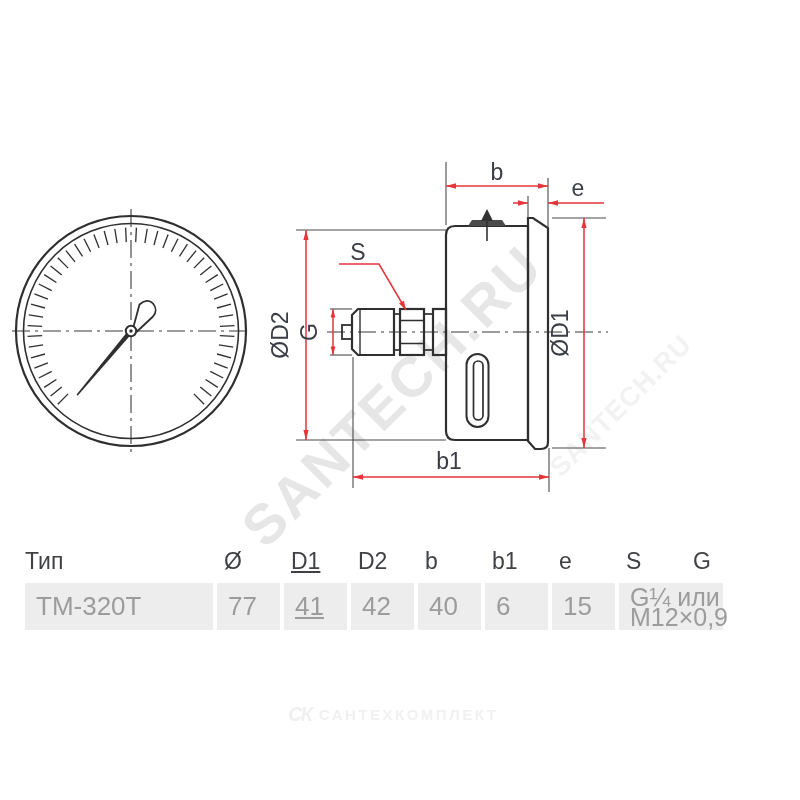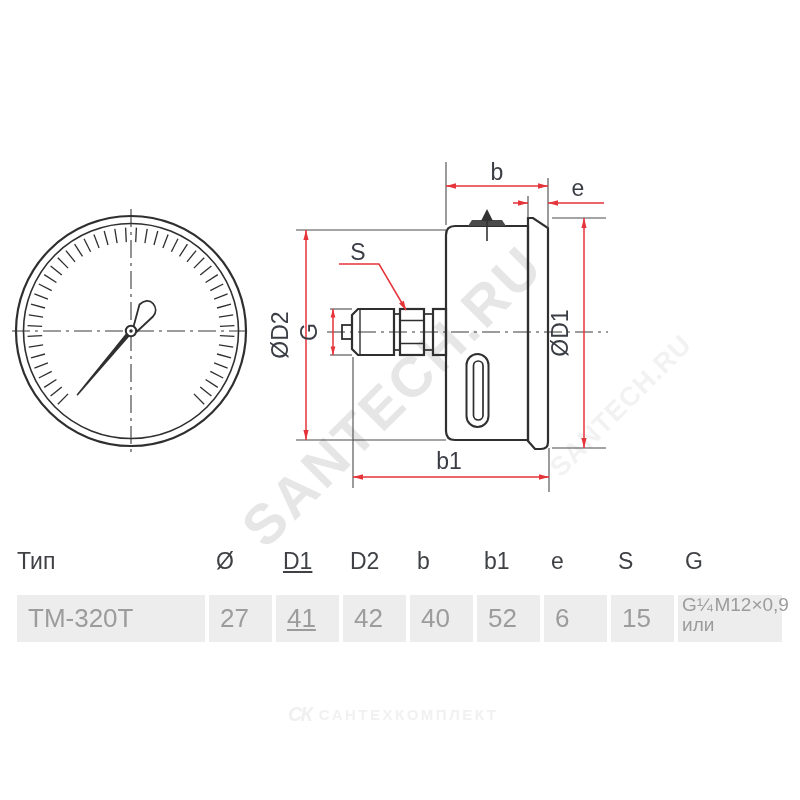--- a/index.html
+++ b/index.html
@@ -7,30 +7,30 @@
          font-family:"Liberation Sans",sans-serif;}
   
   .wm{position:absolute;transform:translate(-50%,-50%) rotate(-45deg);
       font-weight:bold;white-space:nowrap;user-select:none;}
   .wm-primary{left:392px;top:396px;font-size:56px;letter-spacing:3px;color:#e6e6e6;}
   .wm-secondary{left:621px;top:406px;font-size:27px;letter-spacing:1px;color:#f2f2f2;}
   
   .drawing{position:absolute;left:0;top:0;z-index:2;}
   .dim-label{font-size:23px;fill:#3a3d44;}
   
-  .spec-table{position:absolute;left:17px;top:548px;z-index:3;width:766px;}
+  .spec-table{position:absolute;left:25px;top:548px;z-index:3;width:766px;}
   .tr{display:flex;gap:4px;}
   .th{font-size:23px;color:#3f4144;line-height:26px;padding-left:7px;box-sizing:border-box;}
   .tr-head .th:first-child{padding-left:0;}
-  .tr-data{margin-top:21px;}
+  .tr-data{margin-top:9px;}
   .td{background:#ededed;height:47px;display:flex;align-items:center;
       font-size:26px;color:#9c9c9c;padding-left:11px;box-sizing:border-box;}
   .c0{width:188px;} .c1{width:63px;} .c2{width:63px;text-decoration:underline;} .c3{width:63px;} .c4{width:63px;}
   .c5{width:63px;} .c6{width:63px;} .c7{width:63px;} .c8{width:104px;}
-  .td.c8{font-size:19px;line-height:20px;display:flex;flex-direction:row;
+  .td.c8{font-size:25px;line-height:20px;display:flex;flex-direction:column;
          align-items:flex-start;justify-content:center;}
   
   .footer-logo{position:absolute;left:288px;top:703px;z-index:3;display:flex;
                align-items:center;gap:8px;}
   .footer-logo .icon{font-size:20px;font-weight:800;color:#f0f0f0;letter-spacing:-2px;
                      font-style:italic;}
   .footer-logo .txt{font-size:15px;font-weight:bold;letter-spacing:2.5px;color:#f1f1f1;}
 </style>
 </head>
 <body>
@@ -194,25 +194,24 @@
       <div class="th c2">D1</div>
       <div class="th c3">D2</div>
       <div class="th c4">b</div>
       <div class="th c5">b1</div>
       <div class="th c6">e</div>
       <div class="th c7">S</div>
       <div class="th c8">G</div>
     </div>
     <div class="tr tr-data">
       <div class="td c0">ТМ-320Т</div>
-      <div class="td c1">27</div>
+      <div class="td c1">77</div>
       <div class="td c2">41</div>
       <div class="td c3">42</div>
       <div class="td c4">40</div>
-      <div class="td c5">52</div>
       <div class="td c6">6</div>
       <div class="td c7">15</div>
       <div class="td c8">
         <span>G¼ или</span>
         <span>M12×0,9</span>
       </div>
     </div>
   </div>
 
   <div class="footer-logo">

